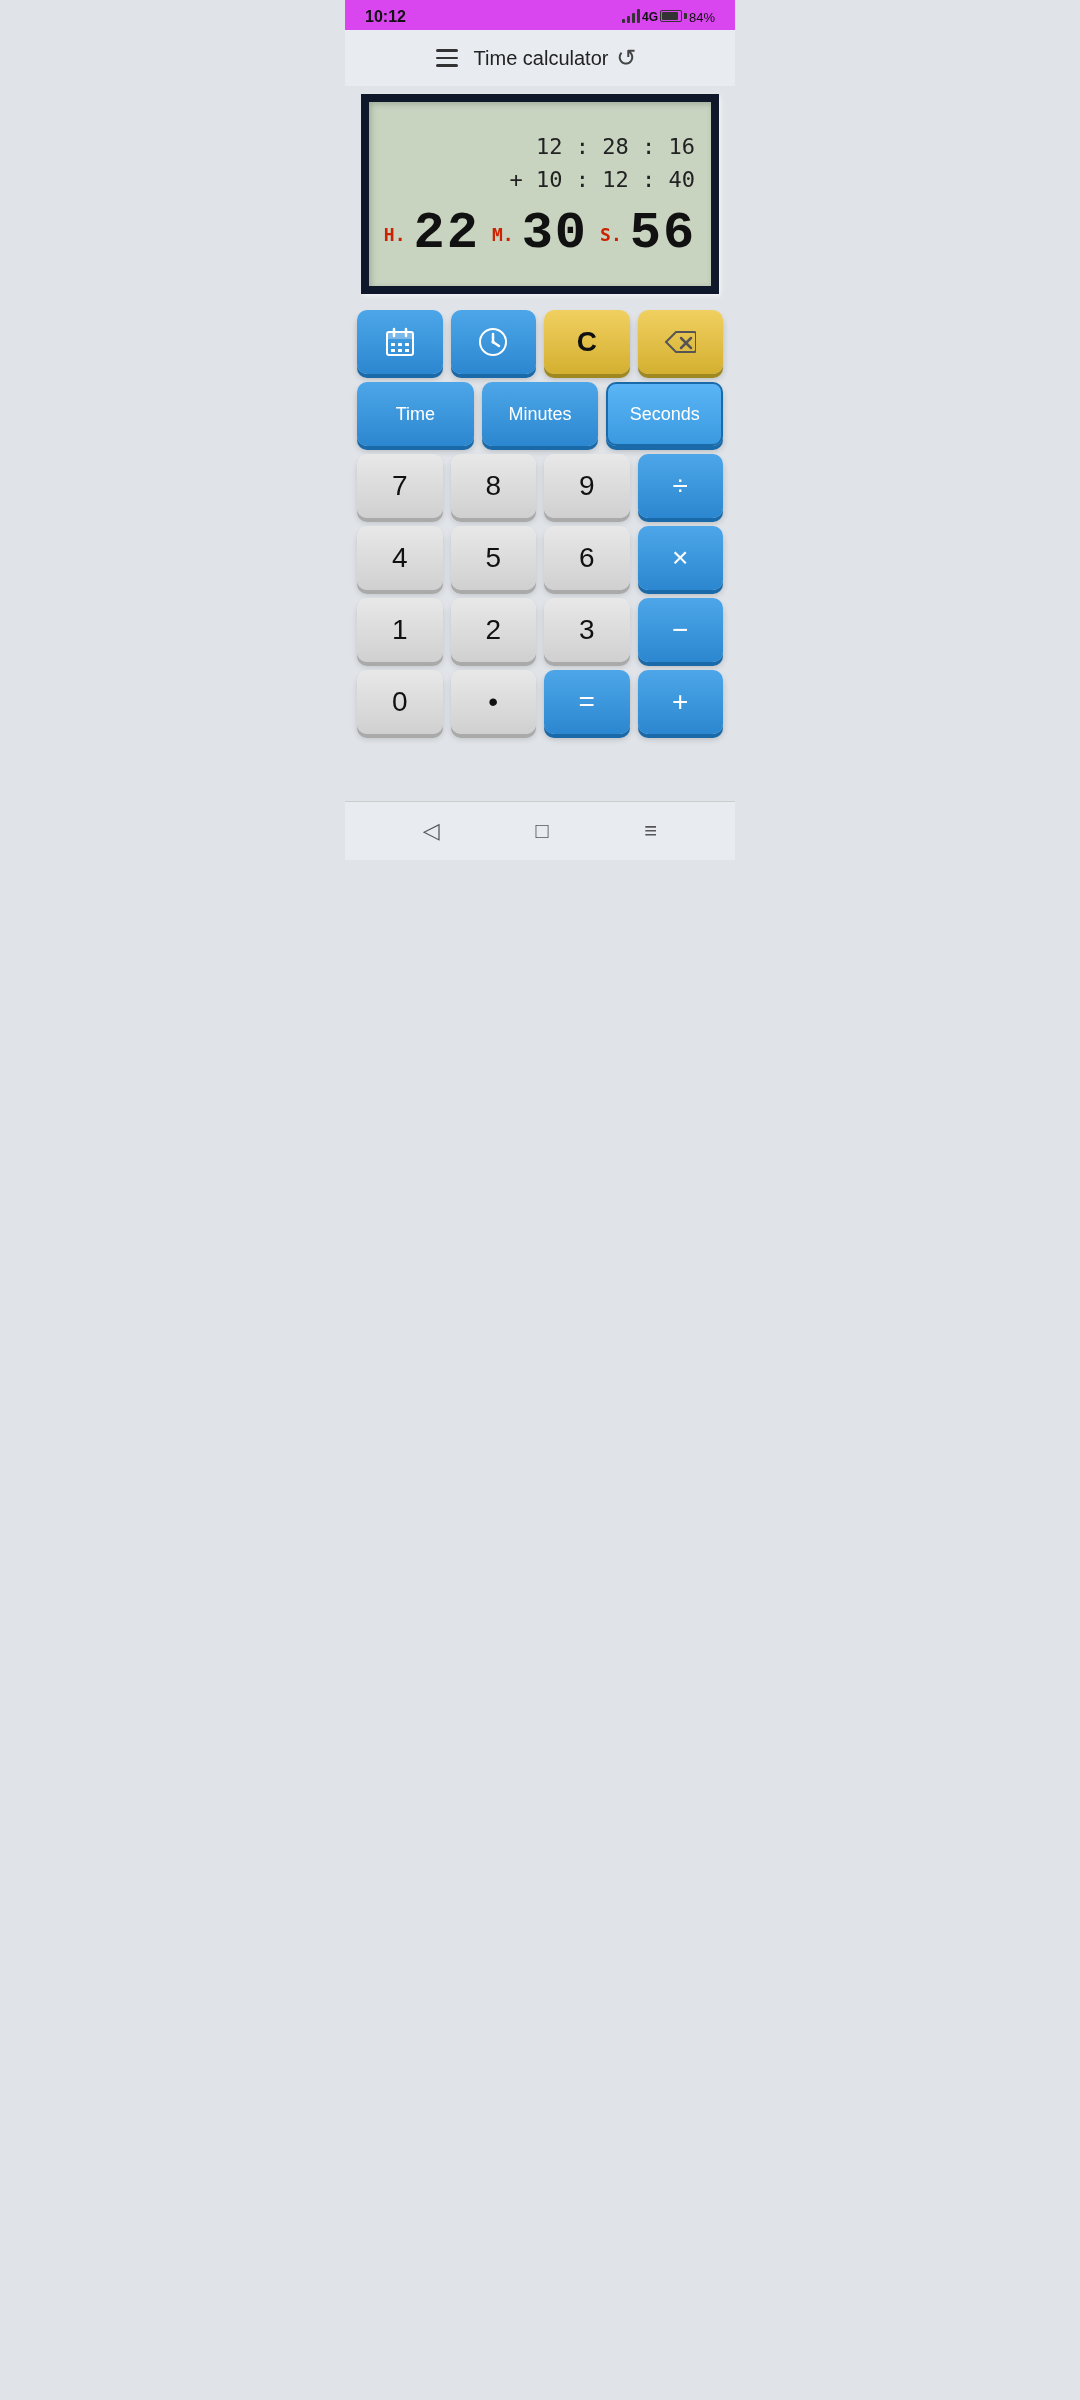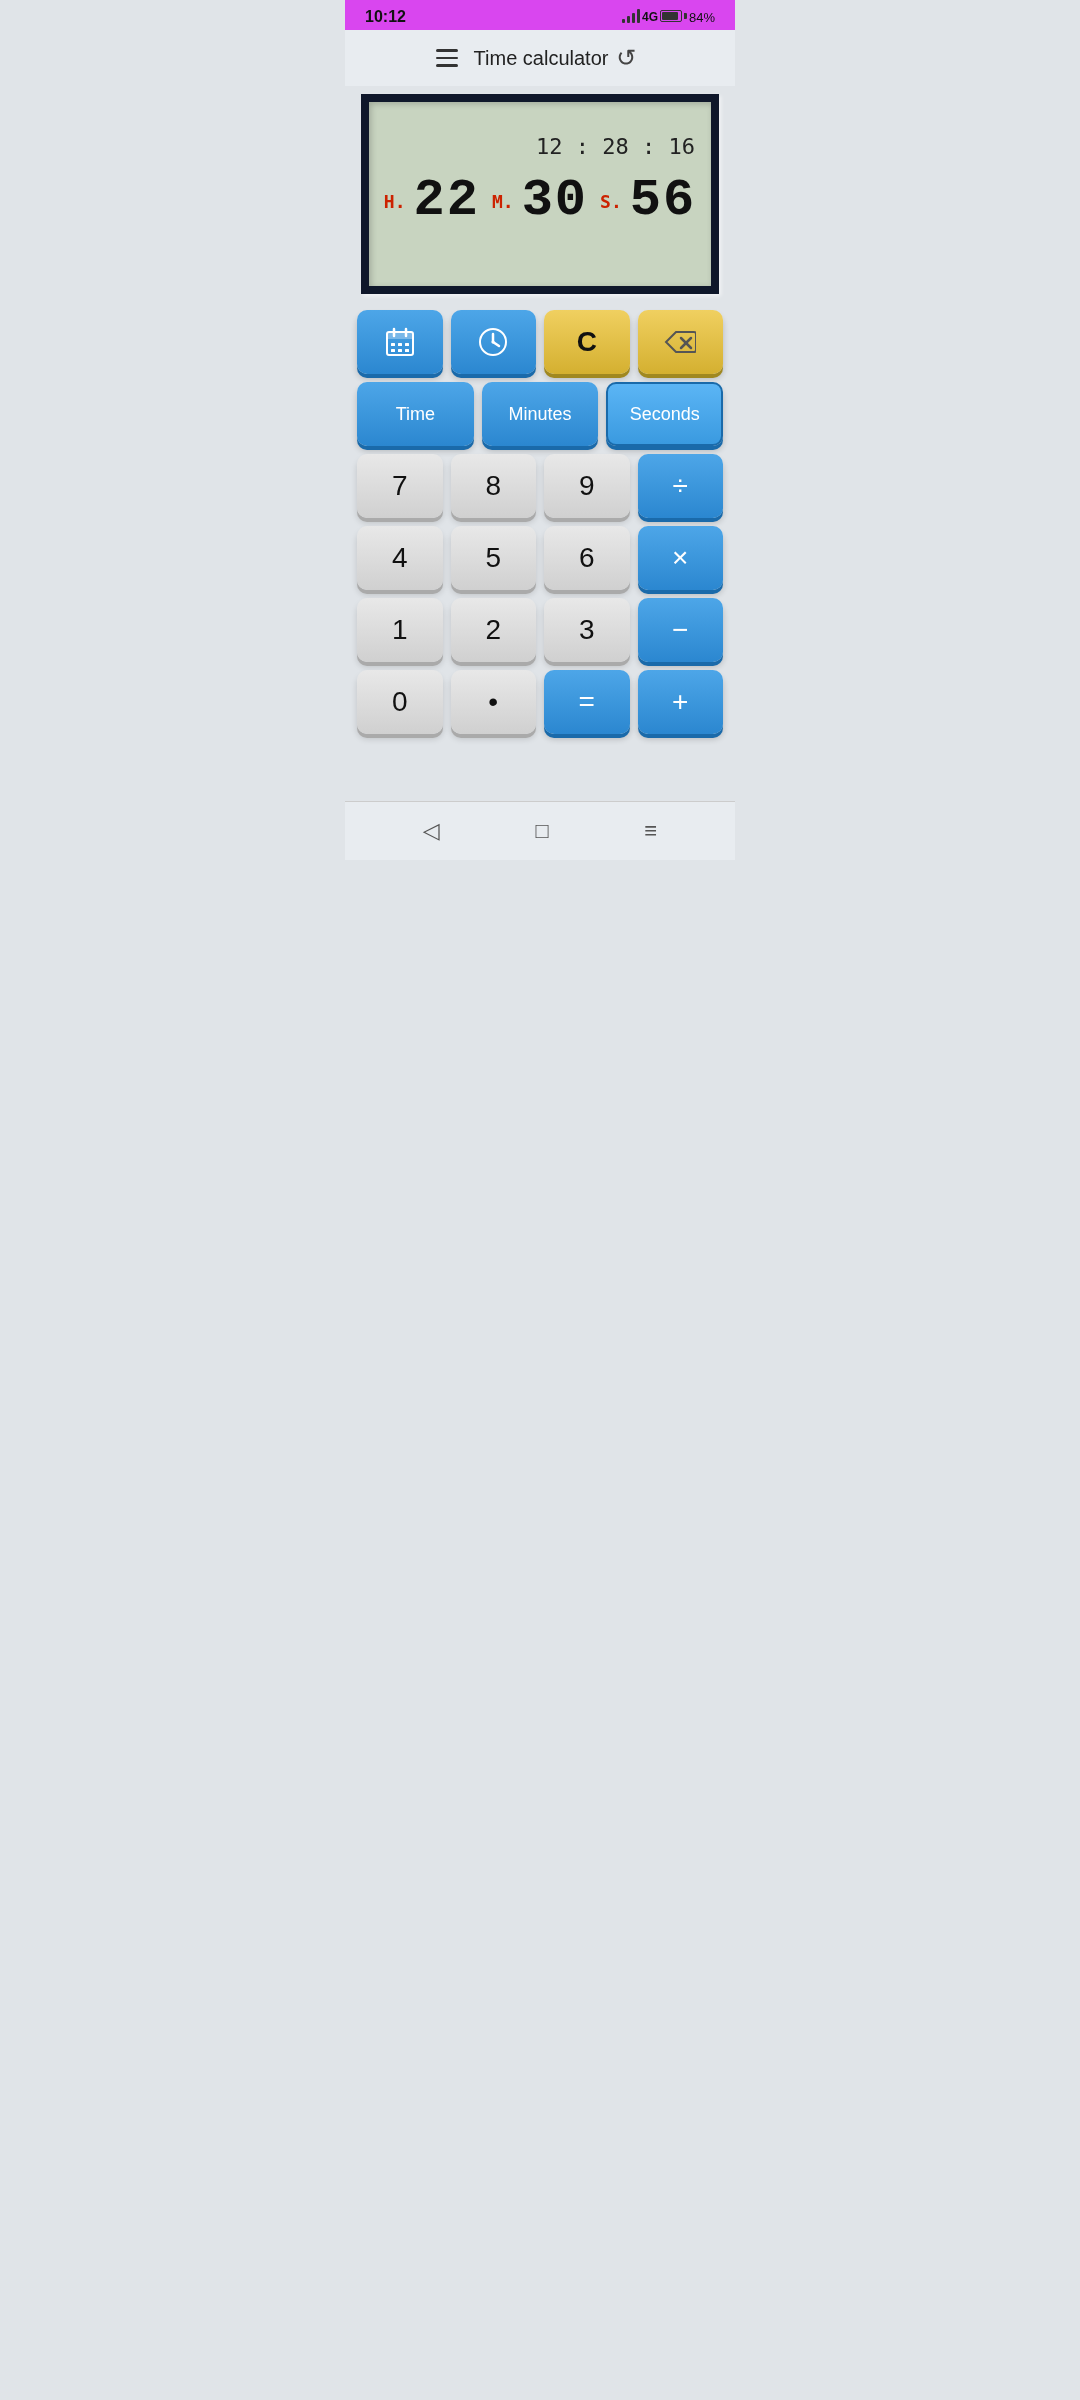--- a/index.html
+++ b/index.html
@@ -280,20 +280,21 @@
     <span class="header-title">Time calculator</span>
   </div>
   <div class="history-btn">
     <span class="history-icon">↺</span>
   </div>
 </div>
 
 <div class="display-wrapper">
   <div class="display-input-lines">
     <div class="display-line">12 : 28 : 16</div>
+    <div class="display-line">+ 10 : 12 : 40</div>
   </div>
   <div class="display-result">
     <span class="result-label">H.</span>
     <span class="result-value" style="font-size:52px;">22</span>
     <span class="result-label" style="margin-left:4px;">M.</span>
     <span class="result-value" style="font-size:52px;">30</span>
     <span class="result-label" style="margin-left:4px;">S.</span>
     <span class="result-value" style="font-size:52px;">56</span>
   </div>
 </div>

